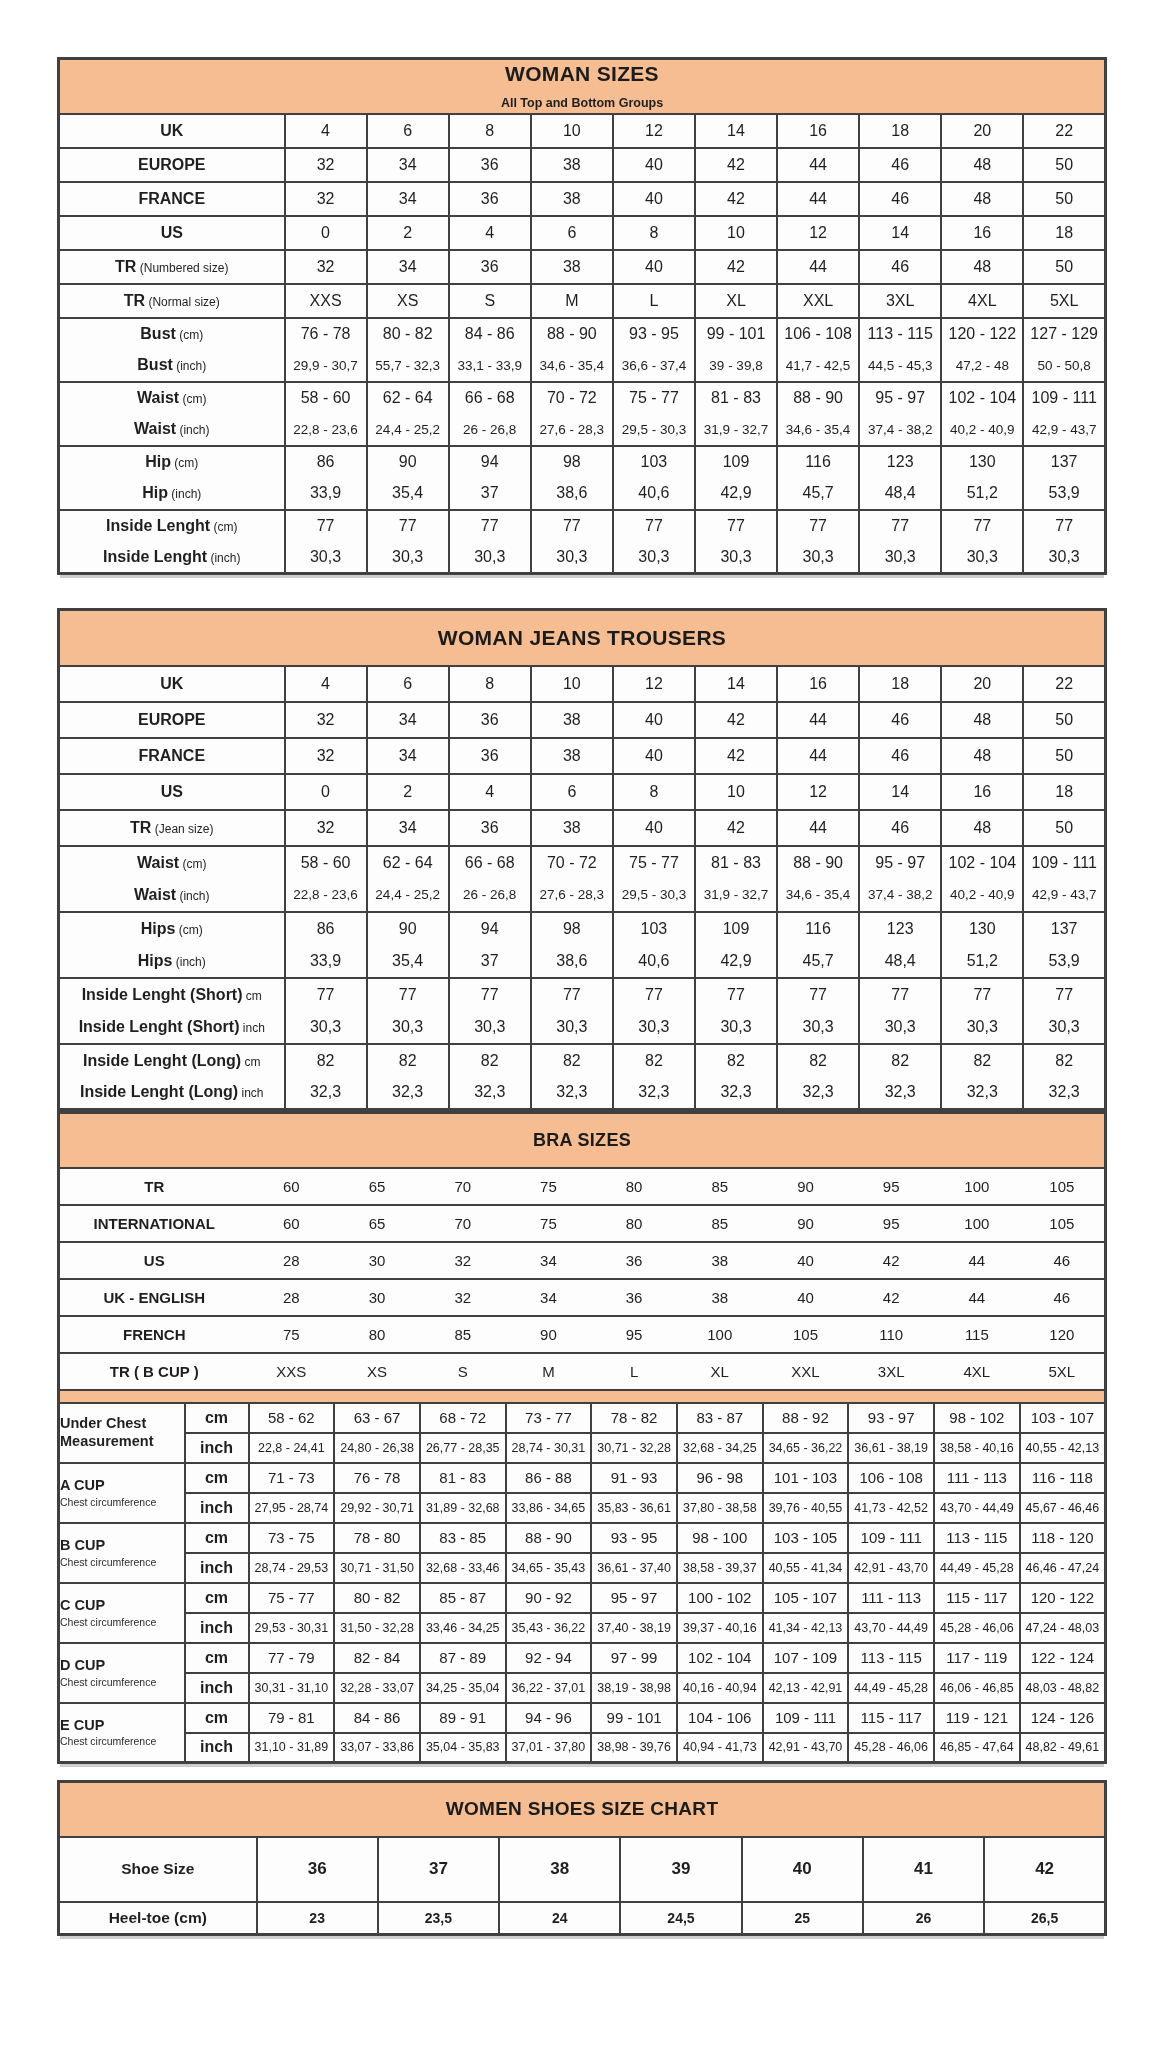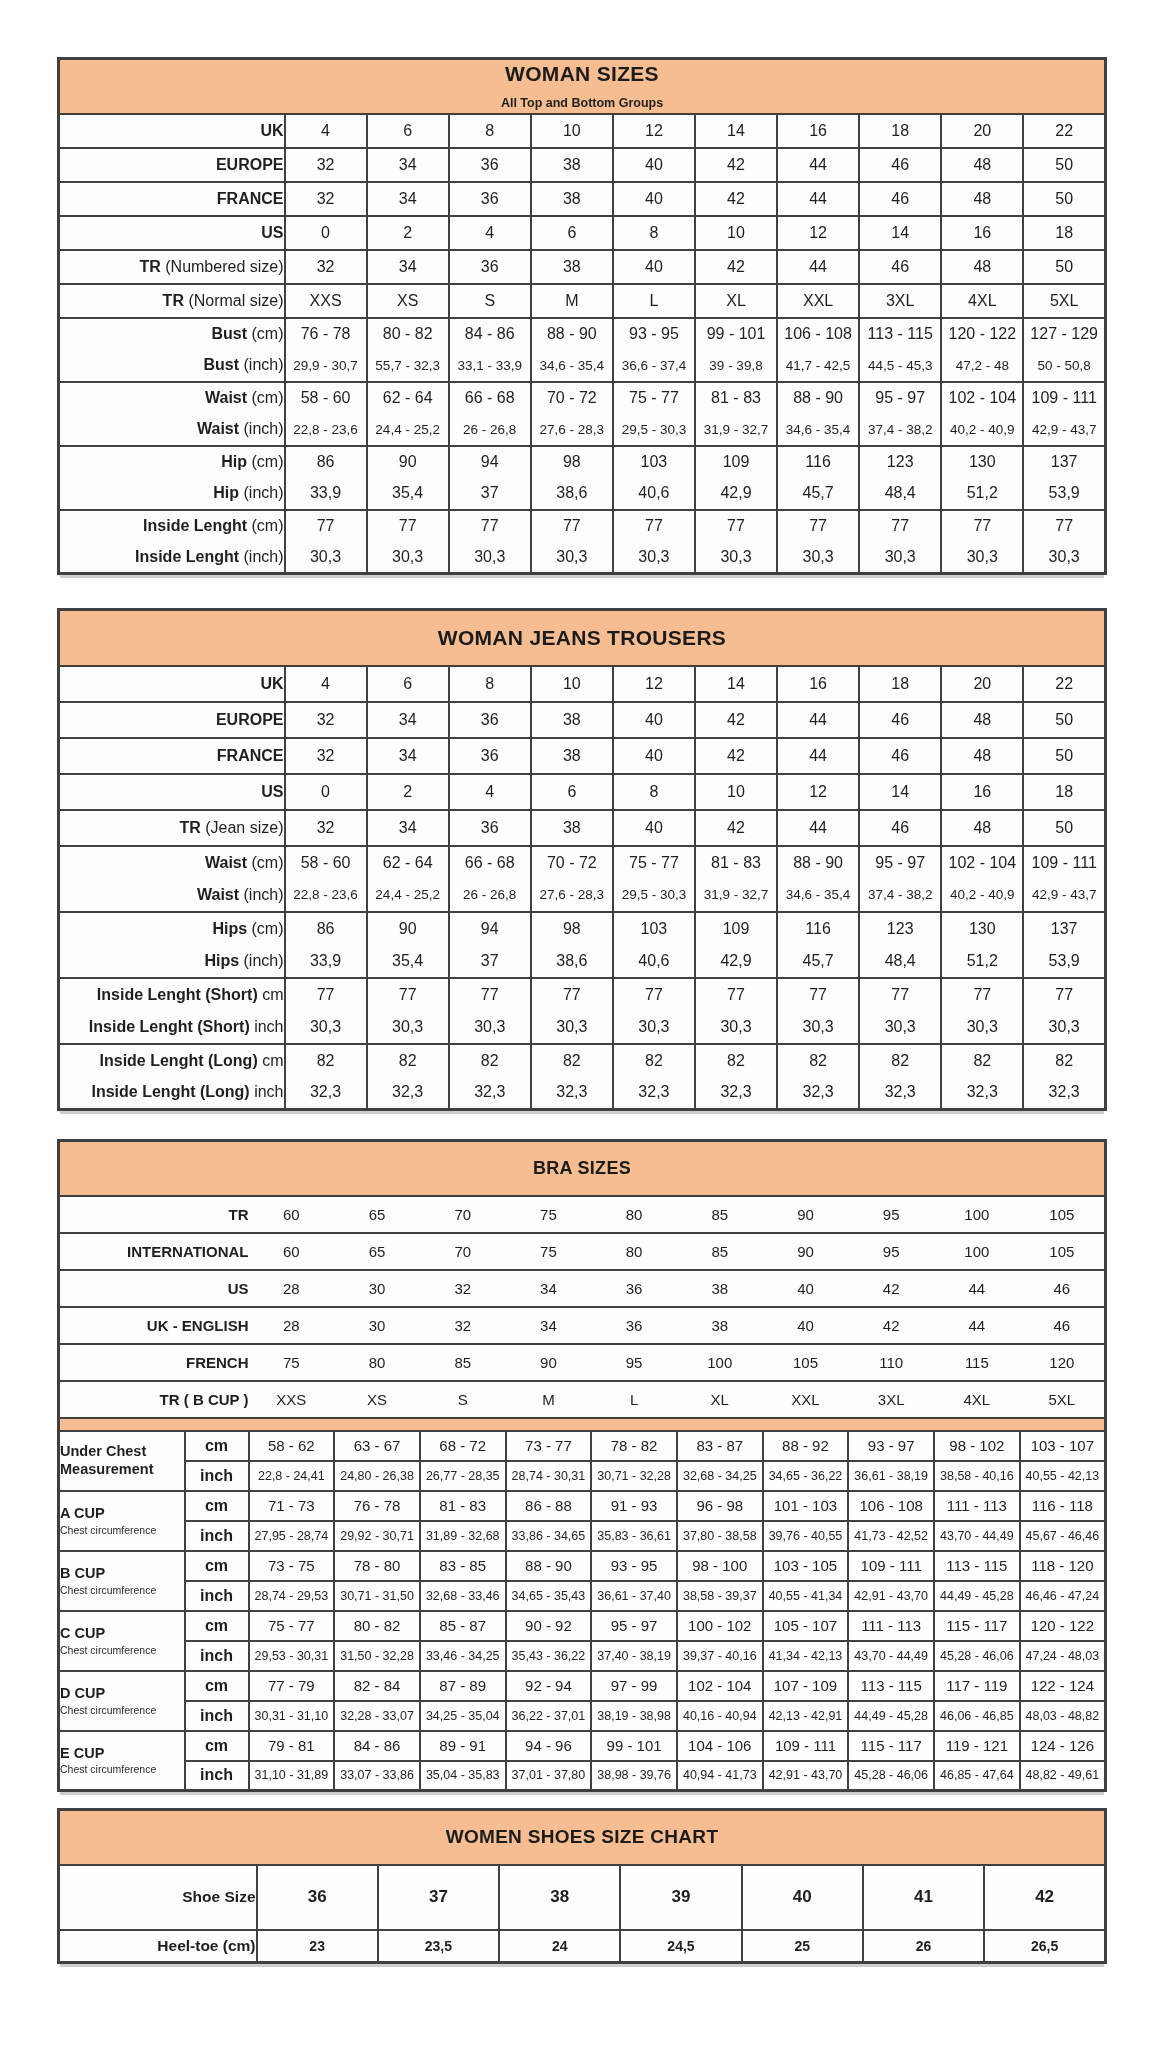--- a/index.html
+++ b/index.html
@@ -10,21 +10,21 @@
     color:#1f1f1f;-webkit-font-smoothing:antialiased;
   }
   .page{width:1046px;margin:0 57px;padding-top:57px;}
 
   table.szt{
     border-collapse:collapse;table-layout:fixed;width:1050px;
     background:#fdfdfd;border:3px solid var(--bd);
     box-shadow:0 6px 0 -3px #cdcdcd;
   }
   #t2{margin-top:33px}
-  #t3{margin-top:28px}
+  #t3{}
   #t4{margin-top:16px}
 
   .hdr{
     background:var(--accent);text-align:center;vertical-align:middle;
     padding:5px 0;border:3px solid var(--bd);
   }
   #t1 thead tr{height:55px}
   #t2 thead tr{height:56px}
   #t3 thead tr{height:55px}
   #t4 thead tr{height:55px}
@@ -34,22 +34,22 @@
   #t4 .t-title{font-size:19px}
 
   
   .szt th,.szt td{
     border:2px solid var(--bd);border-top:none;border-bottom:none;
     padding:0;vertical-align:middle;font-size:16px;
   }
   tr.gstart th,tr.gstart td{border-top:2px solid var(--bd);}
   tr.ginner th,tr.ginner td{border-top:2px solid var(--bd);}
 
-  .rl{text-align:right;padding-left:13px;font-weight:bold;}
-  .sfx{font-size:16px;font-weight:normal;}
+  .rl{text-align:center;padding-left:13px;font-weight:bold;}
+  .sfx{font-size:12px;font-weight:normal;}
   .v{text-align:center;font-weight:normal;}
 
   #t1 tbody tr{height:34px}
   #t1 tbody tr.p{height:32px}
   #t2 tbody tr{height:36px}
   #t2 tbody tr.p{height:33px}
   tr.sm .v{font-size:13.5px}
 
   
   #t3top tr{height:37px}

